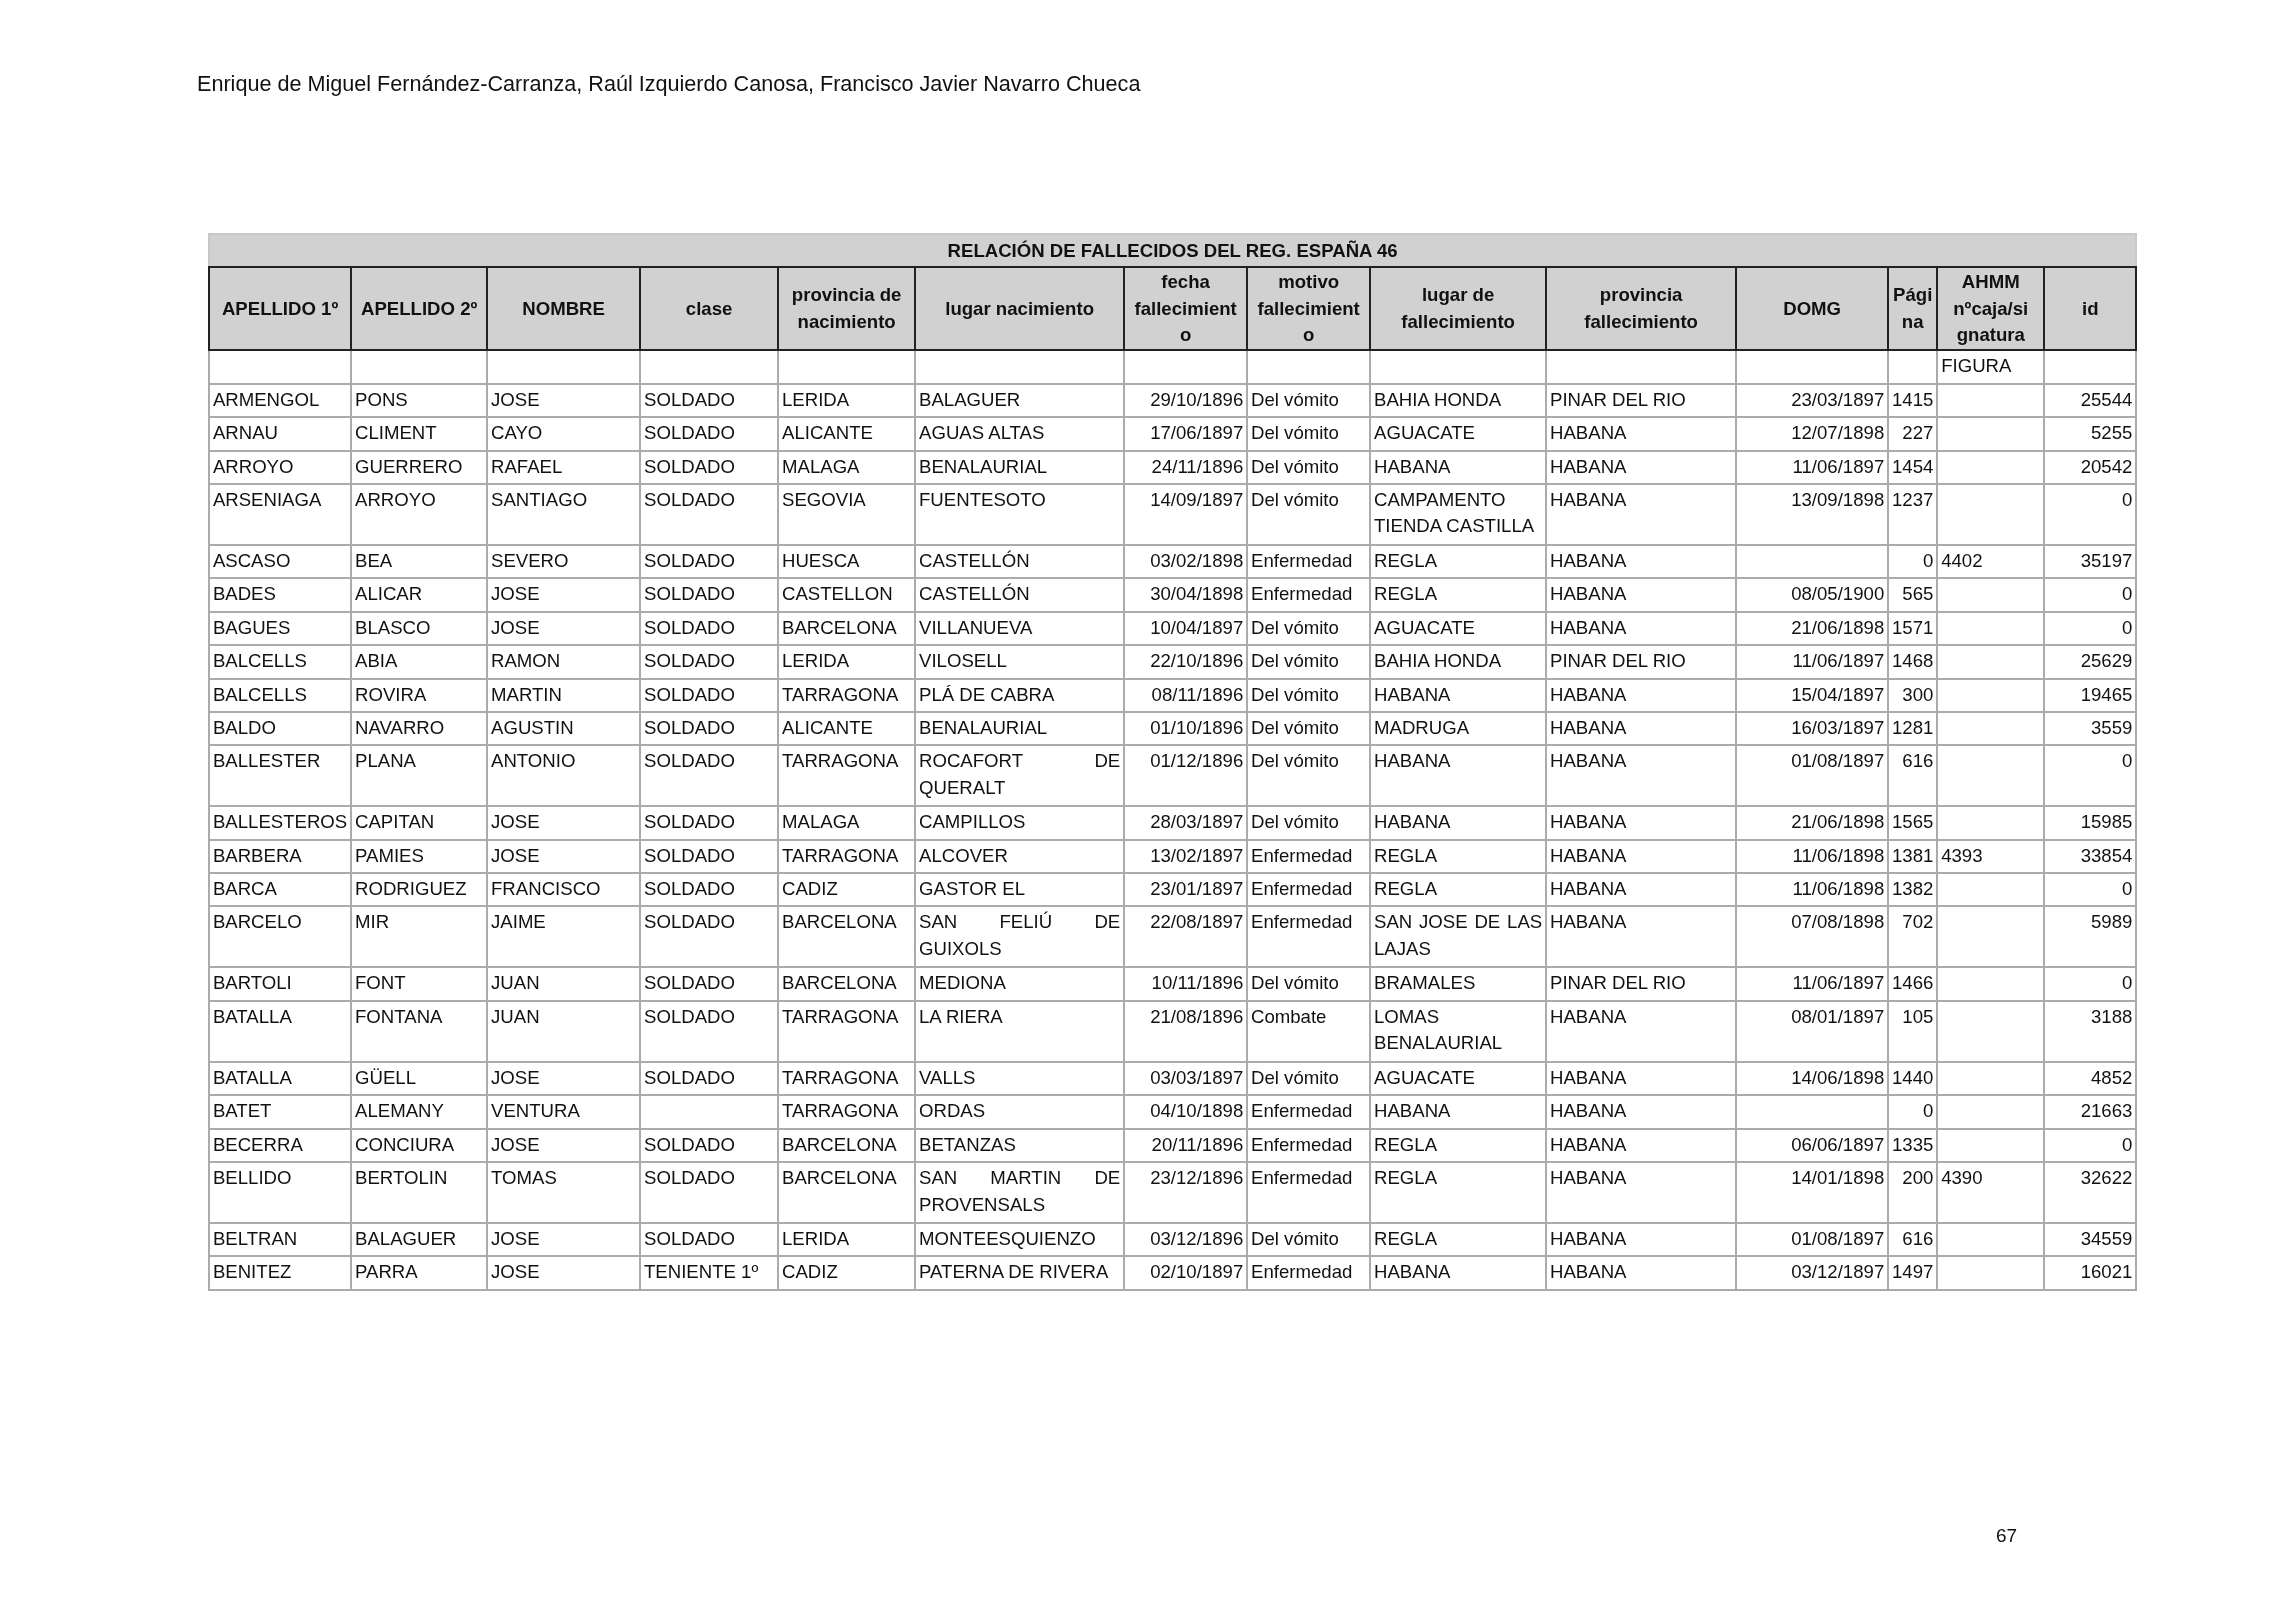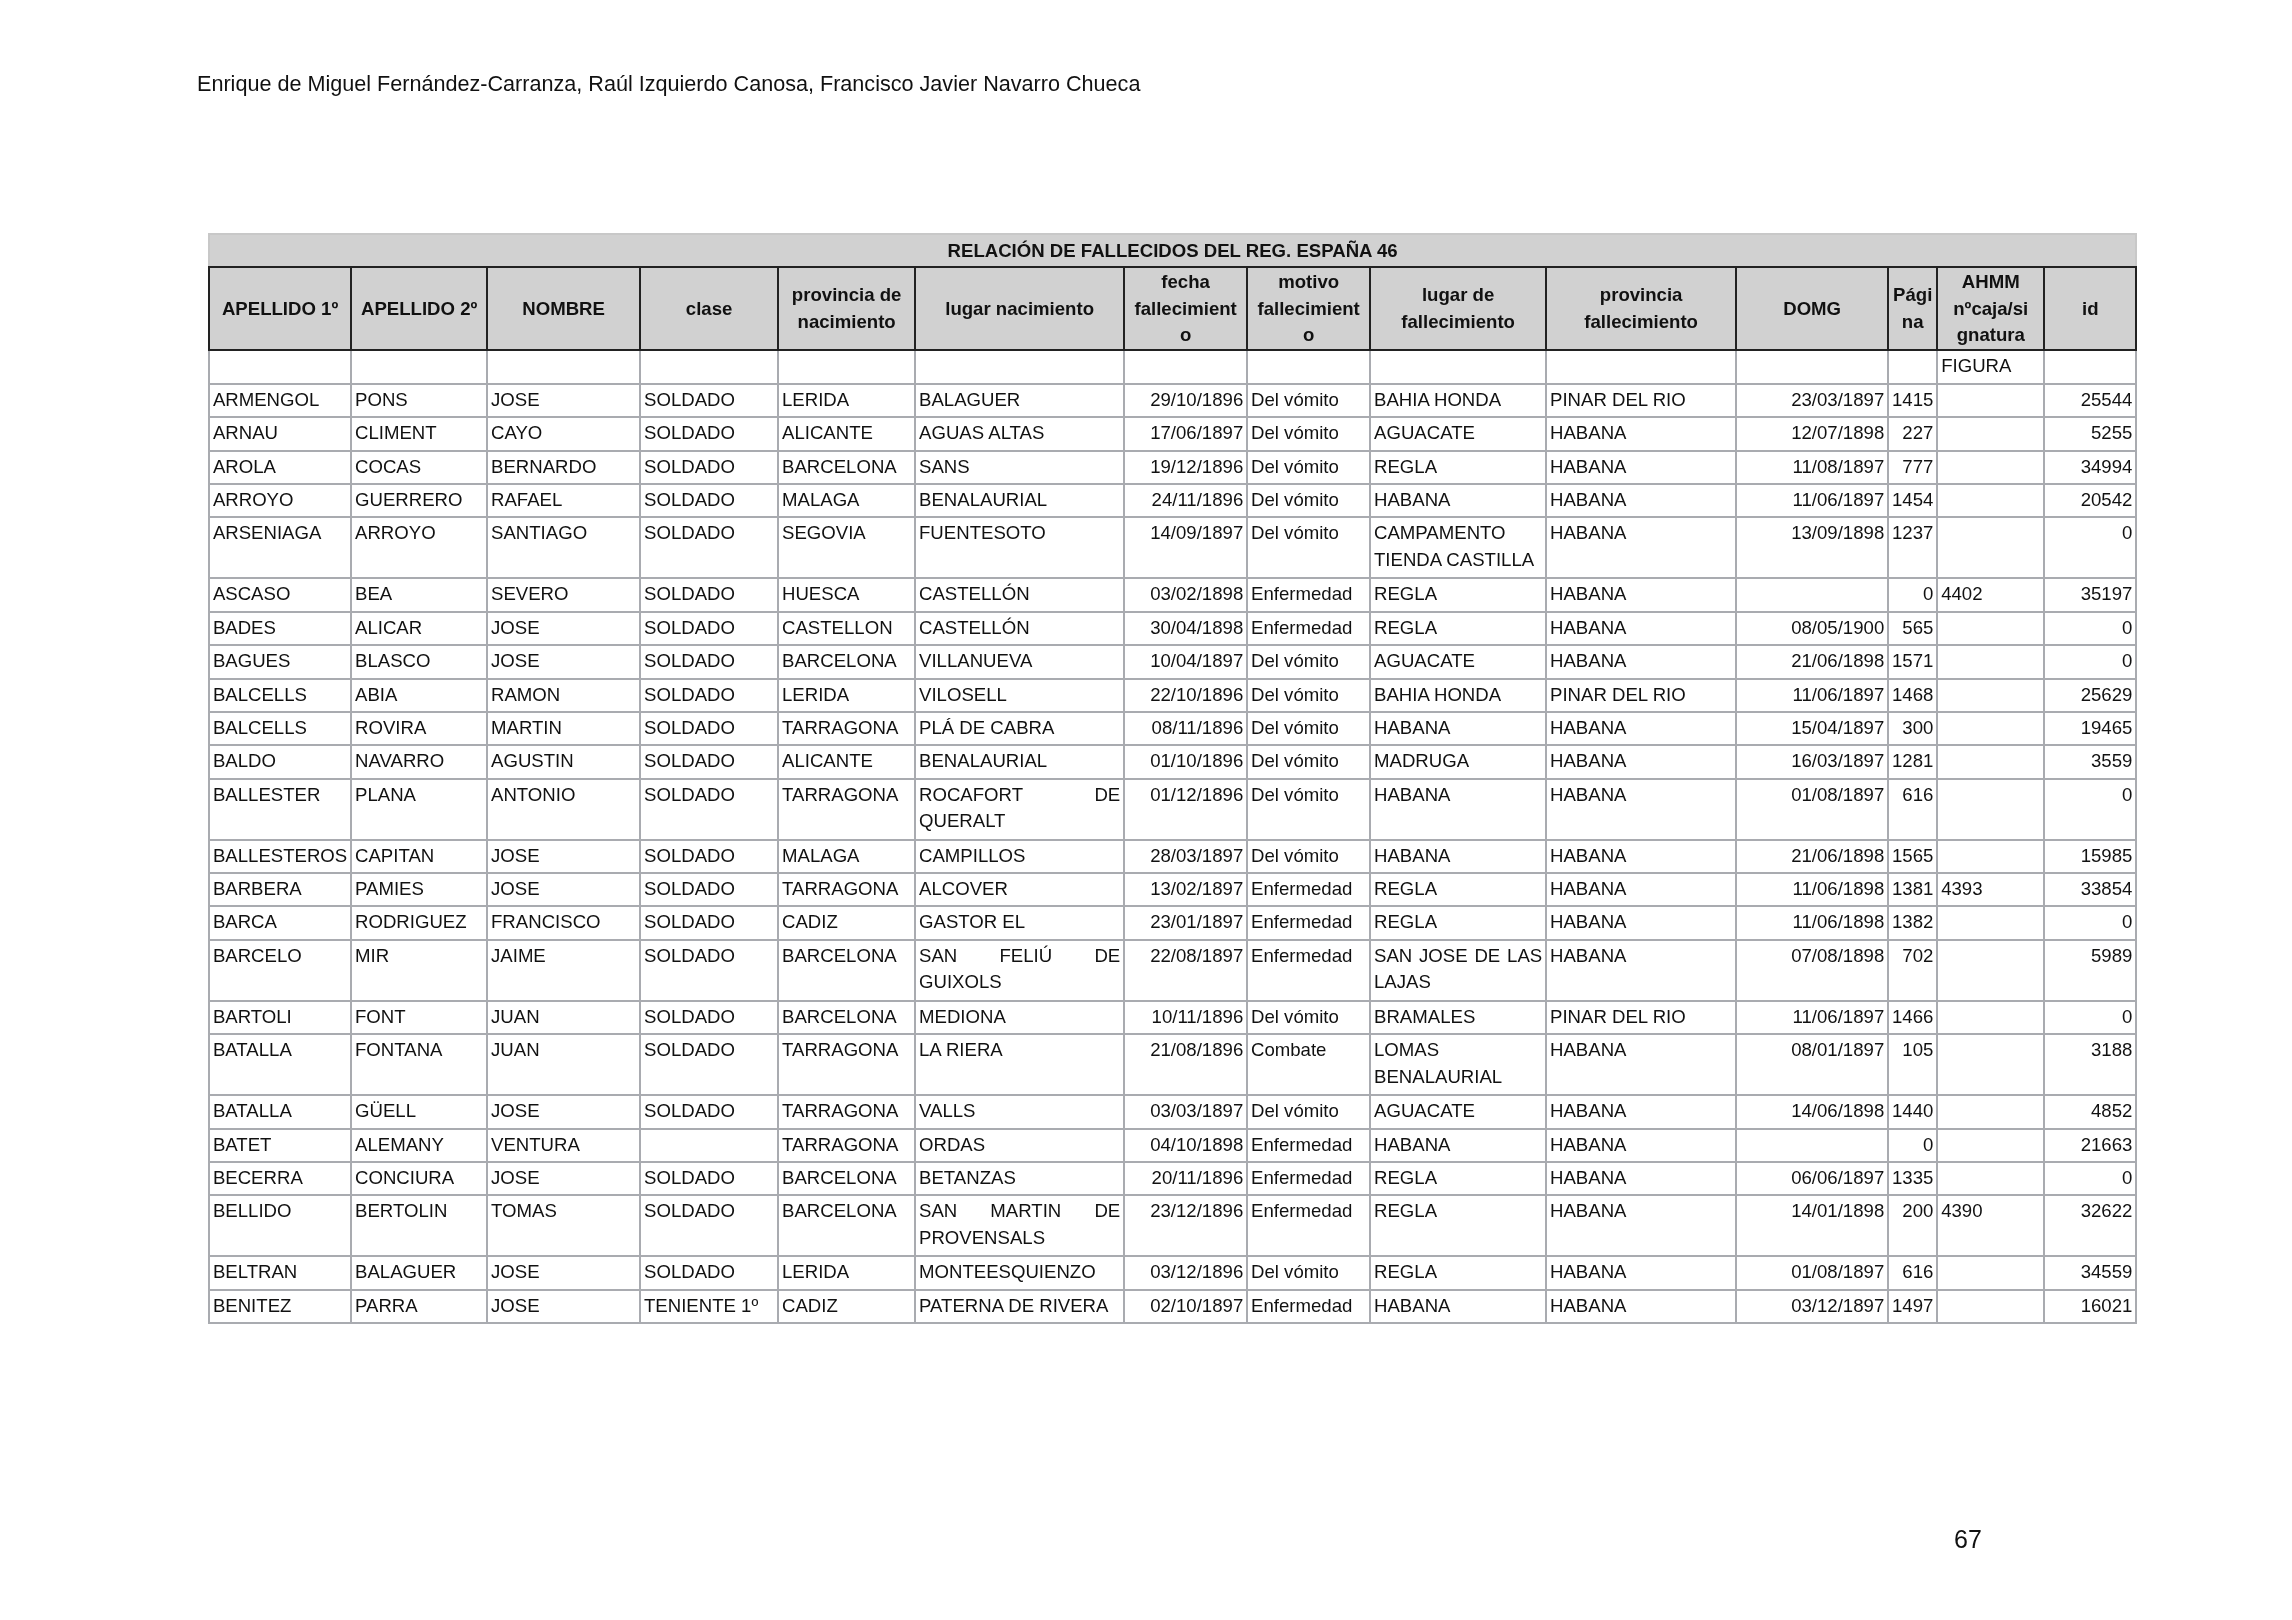--- a/index.html
+++ b/index.html
@@ -4,22 +4,22 @@
 <style>
   html, body { margin: 0; padding: 0; background: #ffffff; }
   body { width: 2293px; height: 1620px; position: relative; overflow: hidden; }
   .running-head {
     position: absolute; left: 197px; top: 71px;
     font-family: "Liberation Sans", sans-serif; font-size: 21.6px; color: #111;
     letter-spacing: 0px;
     text-align: center;
   }
   .page-number {
-    position: absolute; left: 1954px; top: 1525px;
-    font-family: "Liberation Sans", sans-serif; font-size: 25px; color: #111;
+    position: absolute; left: 1996px; top: 1525px;
+    font-family: "Liberation Sans", sans-serif; font-size: 19px; color: #111;
   }
   .tbl-wrap { position: absolute; left: 192px; top: 233px; padding-left: 16px; }
   table.data {
     border-collapse: collapse; table-layout: fixed;
     font-family: "Liberation Sans", sans-serif; font-size: 18.6px; color: #111;
   }
   table.data td, table.data th {
     border: 2px solid #a9abb0; padding: 2px 2.9px; vertical-align: top;
     overflow: hidden; white-space: normal; line-height: 26.5px;
   }
@@ -125,36 +125,20 @@
           <td class="num">17/06/1897</td>
           <td>Del vómito</td>
           <td class="justify">AGUACATE</td>
           <td>HABANA</td>
           <td class="num">12/07/1898</td>
           <td class="num">227</td>
           <td></td>
           <td class="num">5255</td>
         </tr>
         <tr class="r">
-          <td>AROLA</td>
-          <td>COCAS</td>
-          <td>BERNARDO</td>
-          <td>SOLDADO</td>
-          <td>BARCELONA</td>
-          <td class="justify">SANS</td>
-          <td class="num">19/12/1896</td>
-          <td>Del vómito</td>
-          <td class="justify">REGLA</td>
-          <td>HABANA</td>
-          <td class="num">11/08/1897</td>
-          <td class="num">777</td>
-          <td></td>
-          <td class="num">34994</td>
-        </tr>
-        <tr class="r">
           <td>ARROYO</td>
           <td>GUERRERO</td>
           <td>RAFAEL</td>
           <td>SOLDADO</td>
           <td>MALAGA</td>
           <td class="justify">BENALAURIAL</td>
           <td class="num">24/11/1896</td>
           <td>Del vómito</td>
           <td class="justify">HABANA</td>
           <td>HABANA</td>

